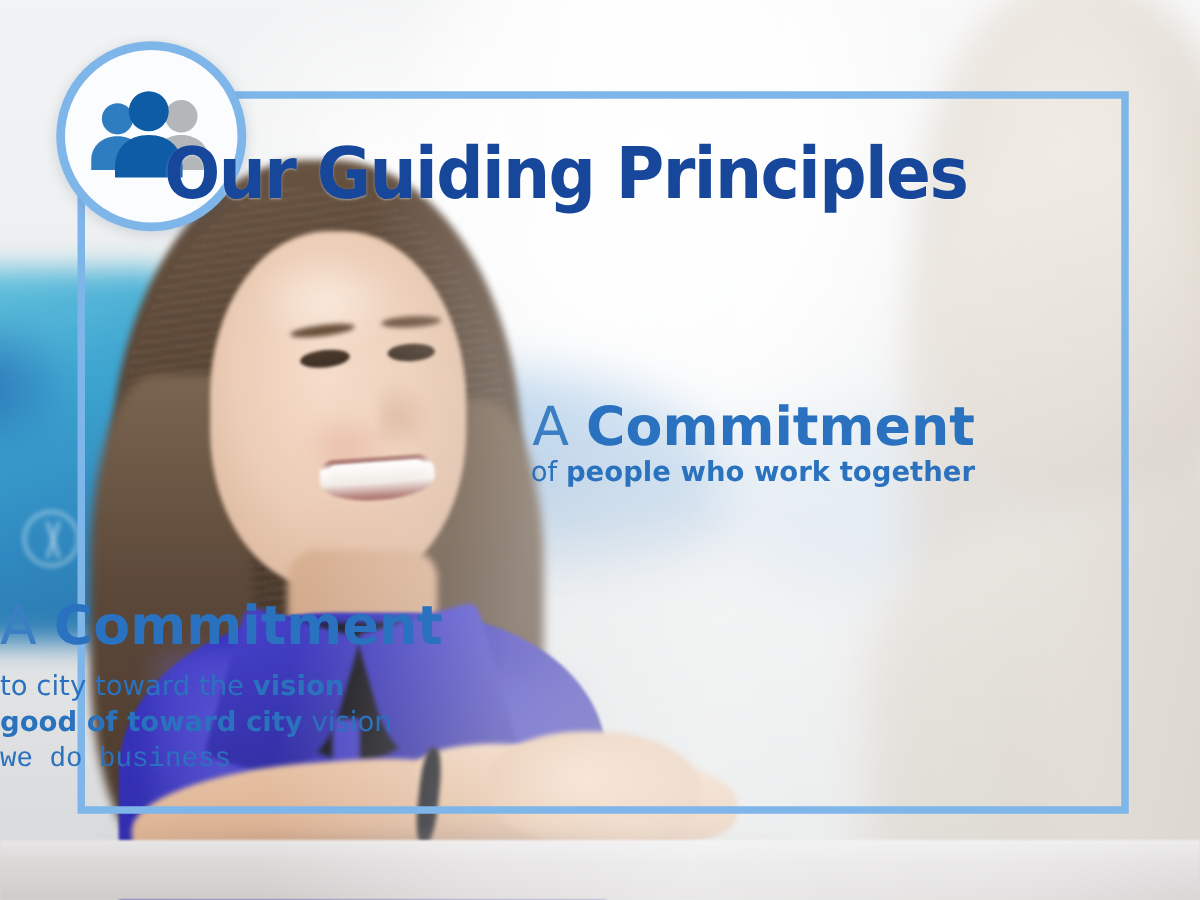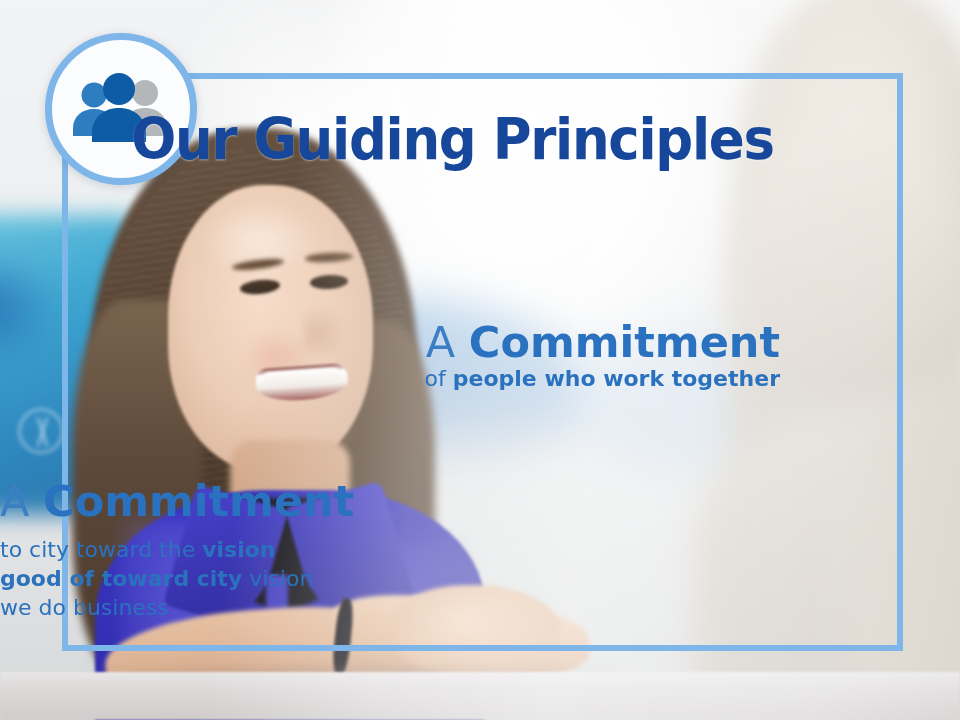--- a/index.html
+++ b/index.html
@@ -374,21 +374,21 @@
   
   #p1 { left:0;   top:188px; width:700px; text-align:right; }
   #p1 .p-sub { margin-top:9px; }
 
   #p2 { left:0;   top:303px; width:780px; text-align:right; }
   #p2 .p-sub { }
 
   #p3 { left:0;   top:462px; width:875px; text-align:left; }
   #p3 .p-sub { margin-top:12px; }
   #p3 .p-sub .l2 { display:block; }
-  #p3 .p-sub .l3 { display:block; }
+  #p3 .p-sub .l3 { display:block;font-family:Liberation Mono, monospace; }
 </style>
 </head>
 <body>
 
 <div id="stage">
 
   <div class="photo">
     <div class="bg-room"></div>
     <div class="bg-window"></div>
     <div class="bg-window2"></div>

